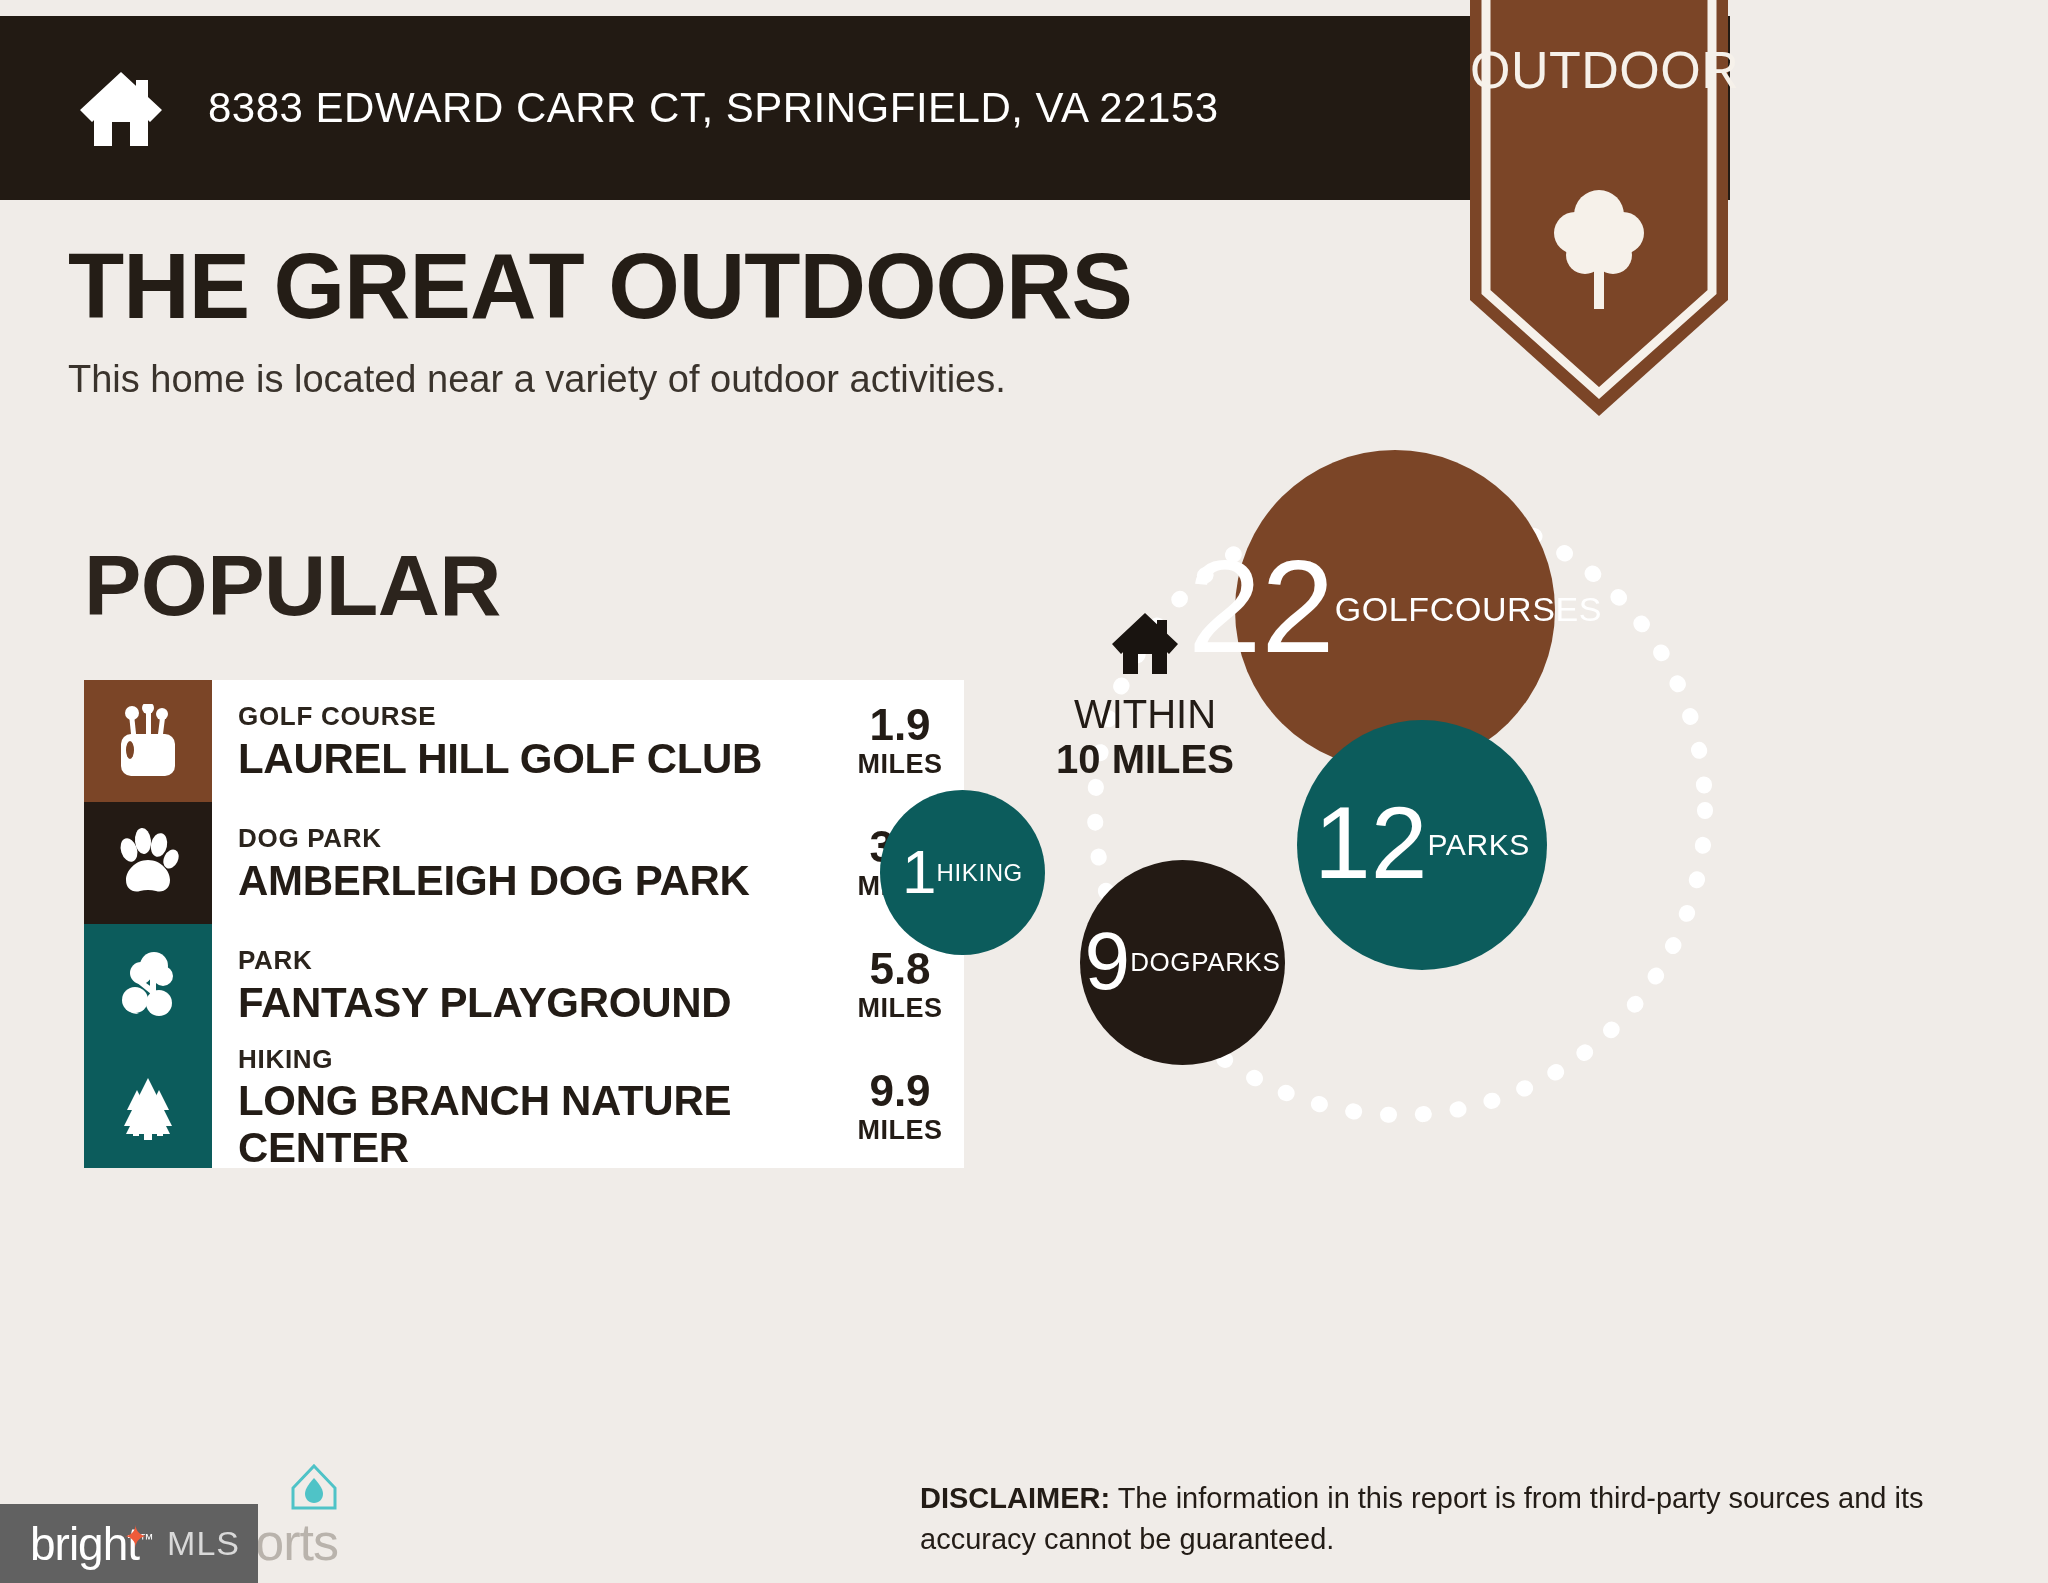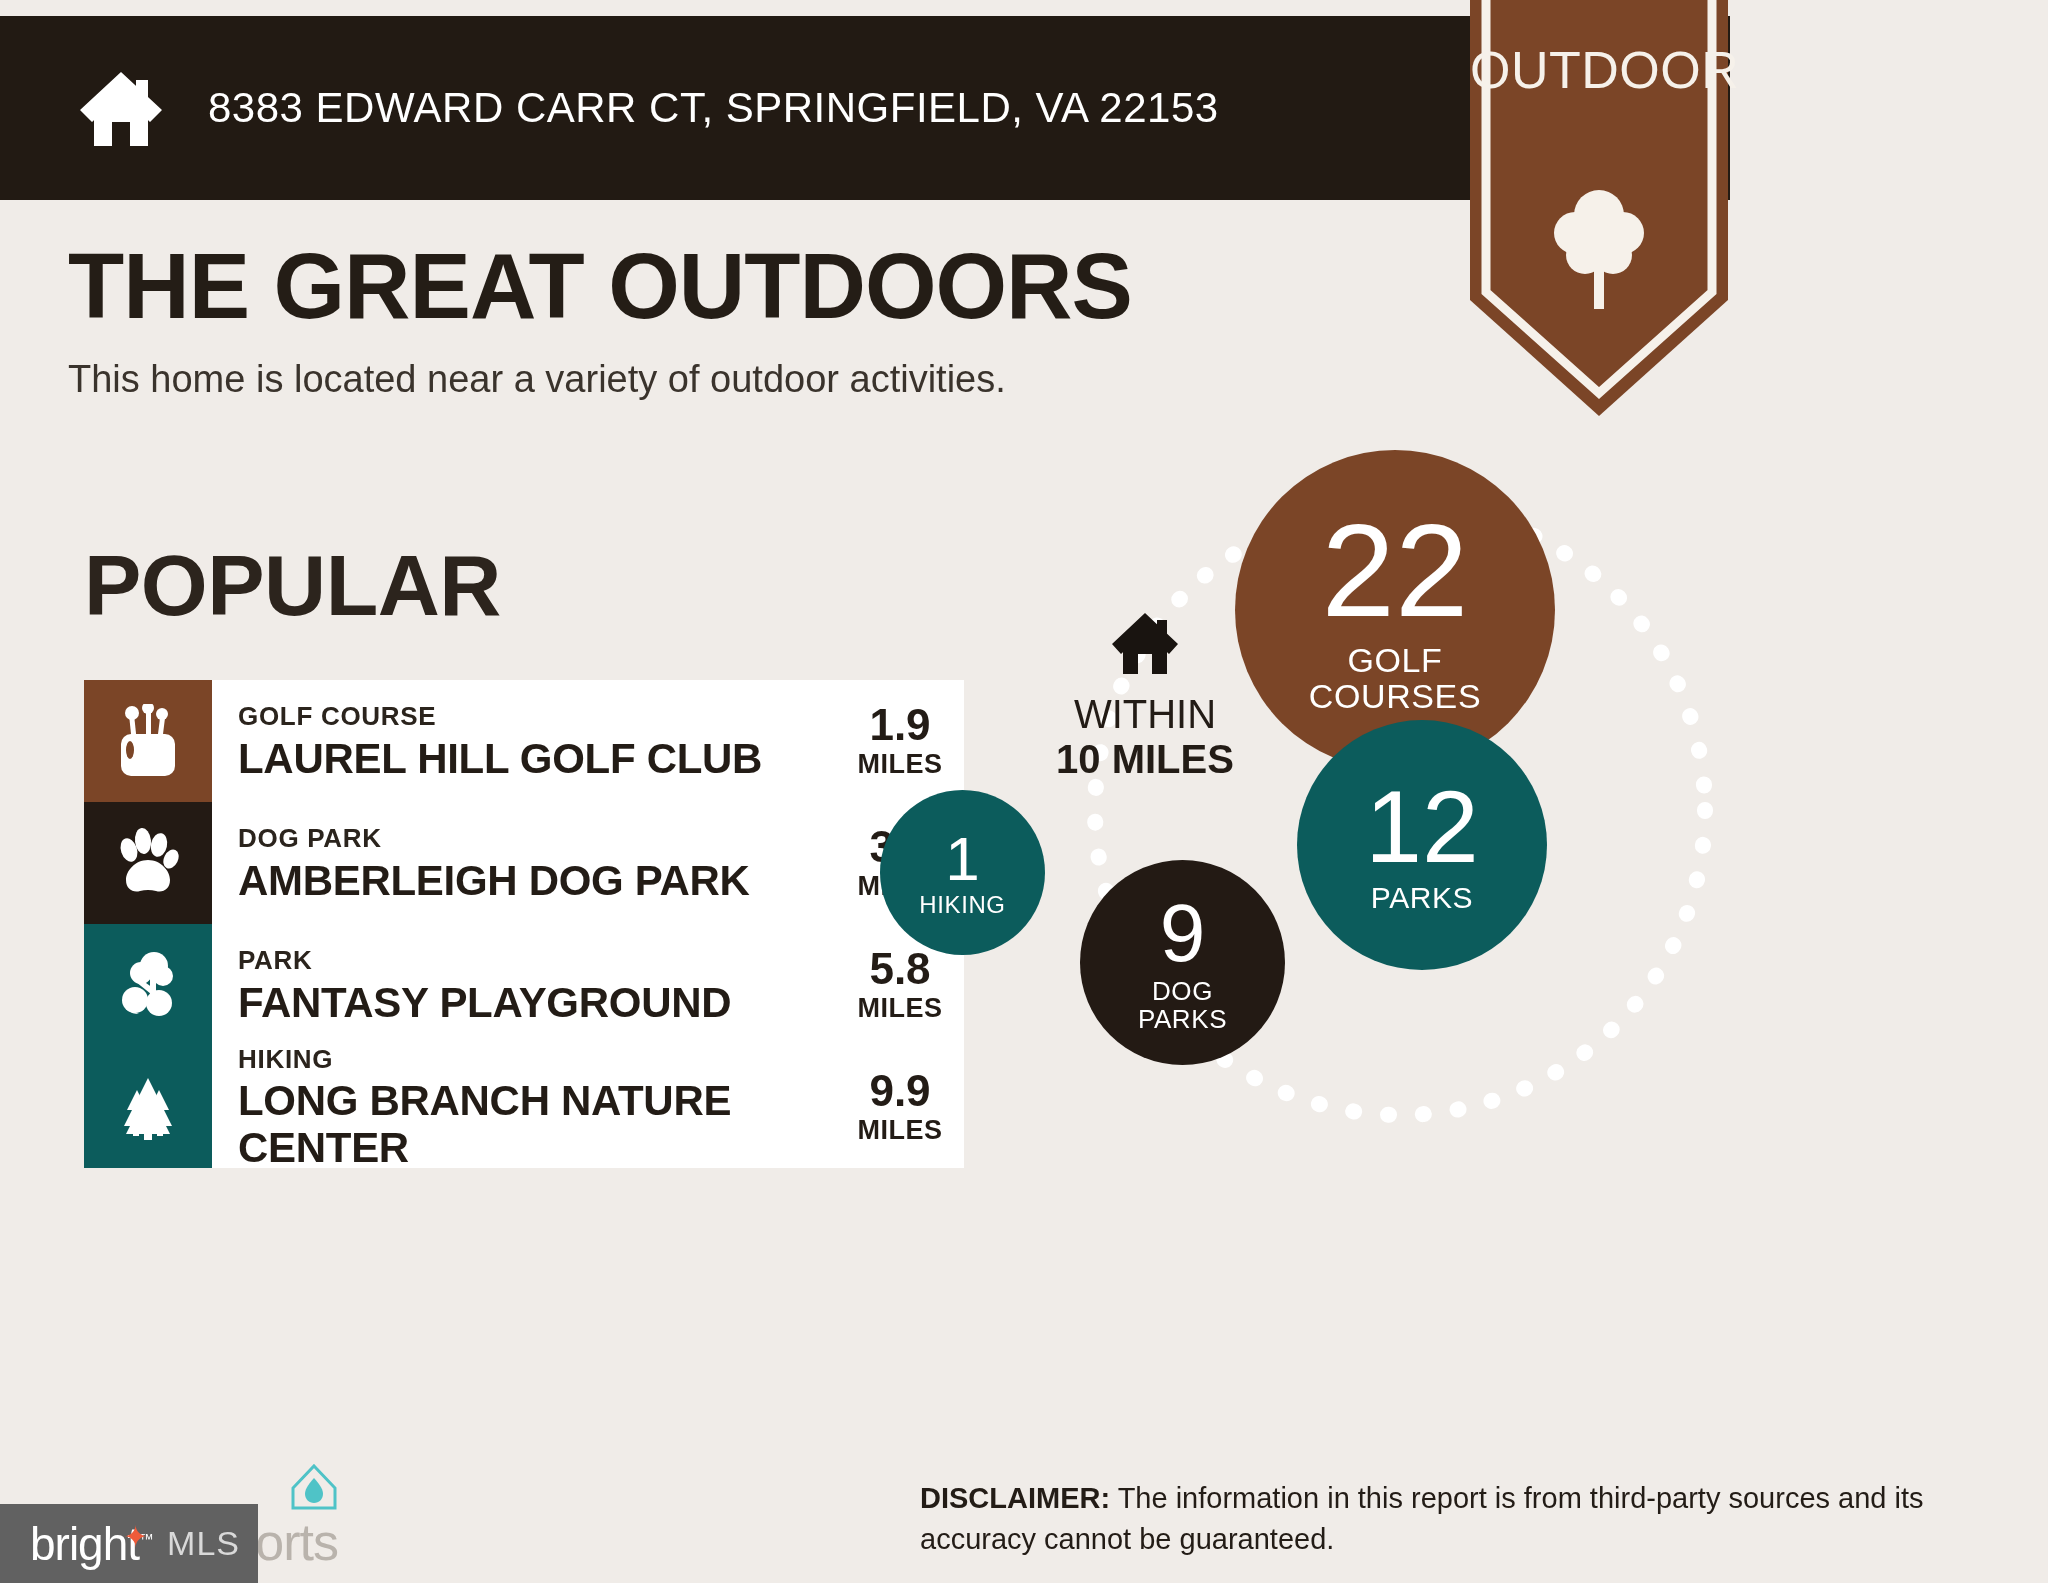--- a/index.html
+++ b/index.html
@@ -95,21 +95,21 @@
   }
   .poi-dist-num { font-size:44px; font-weight:700; color:#231c16; line-height:1.05; }
   .poi-dist-unit { font-size:27px; font-weight:700; color:#231c16; letter-spacing:0.5px; }
 
   
   .diagram { position:absolute; left:1080px; top:460px; width:930px; height:900px; }
   .dotted-ring { position:absolute; left:0; top:0; width:100%; height:100%; }
 
   .bubble {
     position:absolute; border-radius:50%;
-    display:flex; flex-direction:column;
+    display:flex; 
     align-items:center; justify-content:center;
     color:#ffffff; text-align:center; line-height:1;
   }
   .bubble .num { font-weight:400; }
   .bubble .lbl { font-weight:400; letter-spacing:0.6px; line-height:1.05; }
 
   .bubble-golf {
     left:155px; top:-10px; width:320px; height:320px;
     background:#7b4527;
   }

